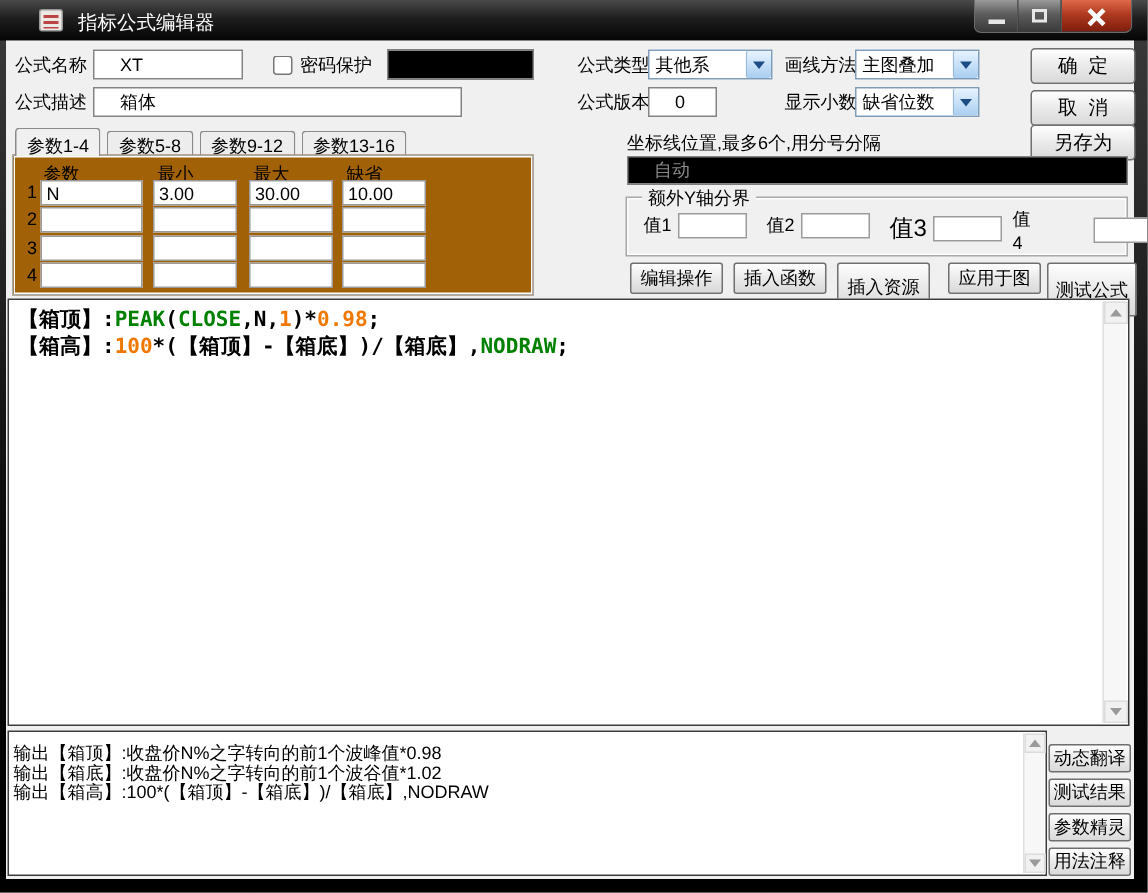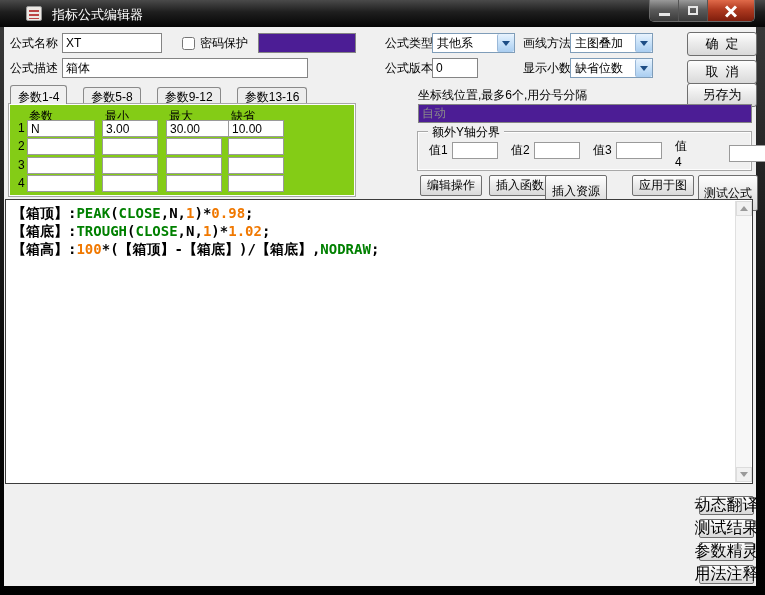--- a/index.html
+++ b/index.html
@@ -25,39 +25,39 @@
   .glyph-max { width:10px; height:9px; border:2px solid #e6e6e6; }
   .glyph-x { position:relative; width:12px; height:12px; }
   .glyph-x::before,.glyph-x::after { content:""; position:absolute; left:-1px; top:5px; width:14px; height:3px; background:#fff; }
   .glyph-x::before { transform:rotate(45deg); } .glyph-x::after { transform:rotate(-45deg); }
   
   .client { position:absolute; left:4px; top:27px; width:752px; height:559px;
             background:#f0f0f0; font-size:12px; color:#000; }
   .abs { position:absolute; }
   .lbl { height:20px; line-height:20px; white-space:pre; }
   .tbox { border:1px solid #848484; background:#fff; font-size:12px; font-family:"Liberation Sans",sans-serif;
-          padding:0 3px; height:20px; color:#000; }
-  .tbox:disabled,.tbox.dis { background:#4c1d95; color:#8a8a8a; }
+          padding:0 17px; height:20px; color:#000; }
+  .tbox:disabled,.tbox.dis { background:#000000; color:#8a8a8a; }
   .dropdown { border:1px solid #7f9db9; background:#fff; height:20px; display:flex; align-items:center; }
   .dd-value { flex:1; padding-left:4px; font-size:12px; white-space:nowrap; overflow:hidden; }
   .dd-btn { width:17px; height:18px; background:linear-gradient(180deg,#e8f3fe,#cbe3f9 45%,#a9cdf0);
             border-left:1px solid #9ab8d8; border-radius:2px; display:flex; align-items:center; justify-content:center; }
   .dd-arrow { width:0; height:0; border-left:4px solid transparent; border-right:4px solid transparent;
               border-top:5px solid #1d4d85; }
   .btn { background:linear-gradient(180deg,#fefefe,#ececec 45%,#d9d9d9); border:1px solid #6f6f6f;
          border-radius:3px; font-size:13px; color:#000; display:flex; align-items:center; justify-content:center;
          white-space:pre; font-family:"Liberation Sans",sans-serif; cursor:default; }
   .btn.small { font-size:12px; border-radius:2px; }
   input[type=checkbox] { width:13px; height:13px; accent-color:#fff; }
   
   .tabs { display:flex; align-items:flex-end; height:19px; }
   .tab { background:#ededed; border:1px solid #8a8a8a; border-bottom:none; border-radius:3px 3px 0 0;
-         padding:1px 7px 2px 7px; margin-right:16px; font-size:12px; height:17px; }
+         padding:1px 7px 2px 7px; margin-right:4px; font-size:12px; height:17px; }
   .tab.active { background:#f0f0f0; height:19px; padding-top:3px; position:relative; z-index:2; }
-  .groupbox { border:1px solid #a8a8a8; background:#84cc16; box-shadow:inset 0 0 0 1px #fdfdfd; }
+  .groupbox { border:1px solid #a8a8a8; background:#a16207; box-shadow:inset 0 0 0 1px #fdfdfd; }
   .fieldset { border:1px solid #a8a8a8; box-shadow:inset 0 0 0 1px #fdfdfd; }
   .legend { position:absolute; top:-8px; left:10px; background:#f0f0f0; padding:0 4px; font-size:12px; }
   .pfield { position:absolute; height:17px; border:1px solid #9a9a9a; background:#fff; font-size:12px;
             padding:0 3px; font-family:"Liberation Sans",sans-serif; }
   .phead { position:absolute; font-size:12px; }
   .prownum { position:absolute; font-size:12px; }
   
   .editor { border:1px solid #3c3c3c; background:#fff; overflow:hidden; }
   .code-lines { position:absolute; left:6px; top:4px; right:22px; }
   .code-line { font-family:"DejaVu Sans Mono", monospace; font-weight:bold; font-size:14px;
@@ -68,21 +68,21 @@
   .sc-btn { position:absolute; left:0; width:16px; height:15px; background:#f1f1f1; border:1px solid #dcdcdc;
             display:flex; align-items:center; justify-content:center; }
   .sc-up { top:0; } .sc-dn { bottom:0; }
   .tri-up { width:0; height:0; border-left:4px solid transparent; border-right:4px solid transparent; border-bottom:5px solid #9a9a9a; }
   .tri-dn { width:0; height:0; border-left:4px solid transparent; border-right:4px solid transparent; border-top:5px solid #9a9a9a; }
   
   .output { border:1px solid #3c3c3c; background:#fff; }
   .out-lines { position:absolute; left:3px; top:8px; right:18px; }
   .out-line { font-size:12px; line-height:13px; white-space:pre; color:#000; }
   .side-btns { display:flex; flex-direction:column; gap:4px; }
-  .side-btns .btn { width:55px; height:19px; font-size:16px; border-radius:2px; }
+  .side-btns .btn { width:55px; height:19px; font-size:12px; border-radius:2px; }
 </style>
 </head>
 <body>
 
 <div class="window">
   <div class="titlebar">
     <span class="app-icon"></span>
     <span class="win-title">指标公式编辑器</span>
     <div class="win-controls">
       <div class="win-btn">
@@ -141,21 +141,21 @@
         <div class="tab">参数13-16</div>
       </div>
     <div class="abs groupbox" style="left:4px;top:76px;width:348px;height:94px;" id="param-group">
         <div class="phead" style="left: 20px; top: 4px;">参数</div>
         <div class="phead" style="left: 96px; top: 4px;">最小</div>
         <div class="phead" style="left: 160px; top: 4px;">最大</div>
         <div class="phead" style="left: 222px; top: 4px;">缺省</div>
         <div class="prownum" style="left: 9px; top: 17px;">1</div>
         <input class="pfield" value="N" style="left: 18px; top: 16px; width: 68px;">
         <input class="pfield" value="3.00" style="left: 93px; top: 16px; width: 56px;">
-        <input class="pfield" value="30.00" style="left: 157px; top: 16px; width: 78px;">
+        <input class="pfield" value="30.00" style="left: 157px; top: 16px; width: 56px;">
         <input class="pfield" value="10.00" style="left: 219px; top: 16px; width: 56px;">
         <div class="prownum" style="left: 9px; top: 35px;">2</div>
         <input class="pfield" style="left: 18px; top: 34px; width: 68px;">
         <input class="pfield" style="left: 93px; top: 34px; width: 56px;">
         <input class="pfield" style="left: 157px; top: 34px; width: 56px;">
         <input class="pfield" style="left: 219px; top: 34px; width: 56px;">
         <div class="prownum" style="left: 9px; top: 54px;">3</div>
         <input class="pfield" style="left: 18px; top: 53px; width: 68px;">
         <input class="pfield" style="left: 93px; top: 53px; width: 56px;">
         <input class="pfield" style="left: 157px; top: 53px; width: 56px;">
@@ -175,54 +175,68 @@
       <div id="extra-y-fields" style="position:absolute;left:0;top:0;right:0;bottom:0;">
           <div class="abs" style="left: 11px; top: 10px; display: flex; align-items: center;">
             <span style="margin-right: 4px; font-size: 12px;">值1</span>
             <input class="pfield" style="position: static; width: 46px;">
           </div>
           <div class="abs" style="left: 93px; top: 10px; display: flex; align-items: center; justify-content: center;">
             <span style="margin-right: 4px; font-size: 12px;">值2</span>
             <input class="pfield" style="position: static; width: 46px;">
           </div>
           <div class="abs" style="left: 175px; top: 10px; display: flex; align-items: center;">
-            <span style="margin-right: 4px; font-size: 12px;">值3</span>
+            <span style="margin-right: 4px; font-size: 16px;">值3</span>
             <input class="pfield" style="position: static; width: 46px;">
           </div>
           <div class="abs" style="left: 257px; top: 6px; display: flex; align-items: center; gap: 38px;">
             <span style="margin-right: 4px; font-size: 12px;">值4</span>
             <input class="pfield" style="position: static; width: 46px;">
           </div>
         </div>
     </div>
 
     <div id="action-btns">
         <div class="abs btn small" style="left: 416px; top: 148px; width: 62px; height: 21px;">编辑操作</div>
         <div class="abs btn small" style="left: 485px; top: 148px; width: 62px; height: 21px;">插入函数</div>
-        <div class="abs btn small" style="left: 541px; top: 148px; width: 62px; height: 32px;">插入资源</div>
+        <div class="abs btn small" style="left: 554px; top: 148px; width: 62px; height: 32px;">插入资源</div>
         <div class="abs btn small" style="left: 628px; top: 148px; width: 62px; height: 21px;">应用于图</div>
         <div class="abs btn small" style="left: 694px; top: 148px; width: 60px; height: 36px;">测试公式</div>
       </div>
 
     <div class="abs editor" style="left:1px;top:172px;width:748px;height:285px;">
       <div class="code-lines" id="code-lines">
           <div class="code-line"><span class="tk-k">【箱顶】:</span><span class="tk-g">PEAK</span><span class="tk-k">(</span><span class="tk-g">CLOSE</span><span class="tk-k">,N,</span><span class="tk-o">1</span><span class="tk-k">)*</span><span class="tk-o">0.98</span><span class="tk-k">;</span></div>
-          <div class="code-line"><span class="tk-k">【箱底】:</span><span class="tk-g">TROUGH</span><span class="tk-k">(</span><span class="tk-g">CLOSE</span><span class="tk-k">,N,</span><span class="tk-o">1</span><span class="tk-k">)*</span><span class="tk-o">1.02</span><span class="tk-k">;</span></div>
           <div class="code-line"><span class="tk-k">【箱高】:</span><span class="tk-o">100</span><span class="tk-k">*(【箱顶】-【箱底】)/【箱底】,</span><span class="tk-g">NODRAW</span><span class="tk-k">;</span></div>
         </div>
       <div class="vscroll">
         <div class="sc-btn sc-up">
             <span class="tri-up"></span>
           </div>
         <div class="sc-btn sc-dn">
             <span class="tri-dn"></span>
           </div>
       </div>
     </div>
 
+    <div class="abs output" style="left:1px;top:460px;width:693px;height:97px;">
+      <div class="out-lines" id="out-lines">
+          <div class="out-line">输出【箱顶】:收盘价N%之字转向的前1个波峰值*0.98</div>
+          <div class="out-line">输出【箱底】:收盘价N%之字转向的前1个波谷值*1.02</div>
+          <div class="out-line">输出【箱高】:100*(【箱顶】-【箱底】)/【箱底】,NODRAW</div>
+        </div>
+      <div class="vscroll" style="width:14px;">
+        <div class="sc-btn sc-up" style="width:14px;height:13px;">
+            <span class="tri-up"></span>
+          </div>
+        <div class="sc-btn sc-dn" style="width:14px;height:13px;">
+            <span class="tri-dn"></span>
+          </div>
+      </div>
+    </div>
 
     <div class="abs side-btns" style="left:695px;top:469px;" id="side-btns">
         <div class="btn">动态翻译</div>
         <div class="btn">测试结果</div>
         <div class="btn">参数精灵</div>
         <div class="btn">用法注释</div>
       </div>
   </div>
 </div>
 

